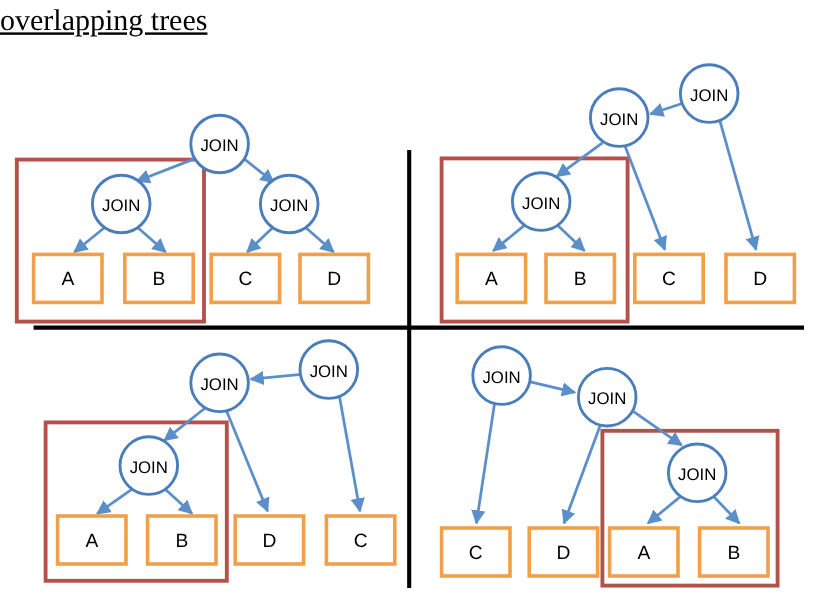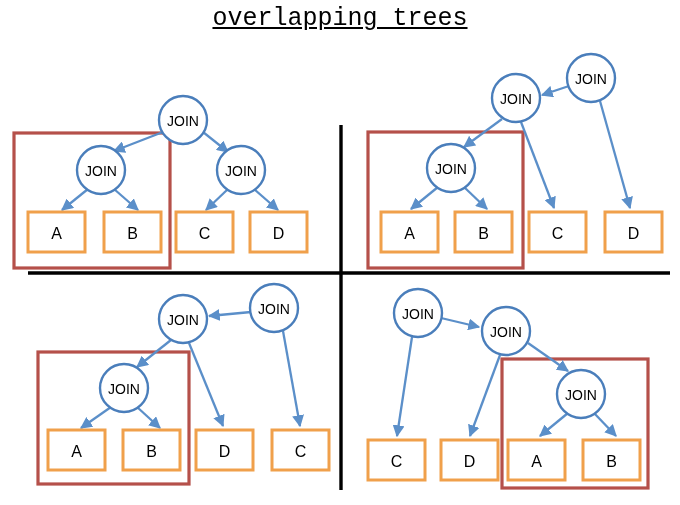--- a/index.html
+++ b/index.html
@@ -19,23 +19,23 @@
     left: 0;
     top: 0;
     width: 680px;
     height: 505px;
   }
   #title-text {
     position: absolute;
     left: 0;
     top: 4px;
     width: 680px;
-    text-align: center;
+    text-align: left;
     font-size: 25px;
-    font-family: Liberation Mono, monospace;
+    font-family: Liberation Serif, serif;
     color: #000000;
     text-decoration: underline;
     letter-spacing: 0px;
   }
   svg.canvas {
     position: absolute;
     left: 0;
     top: 0;
     width: 680px;
     height: 505px;

